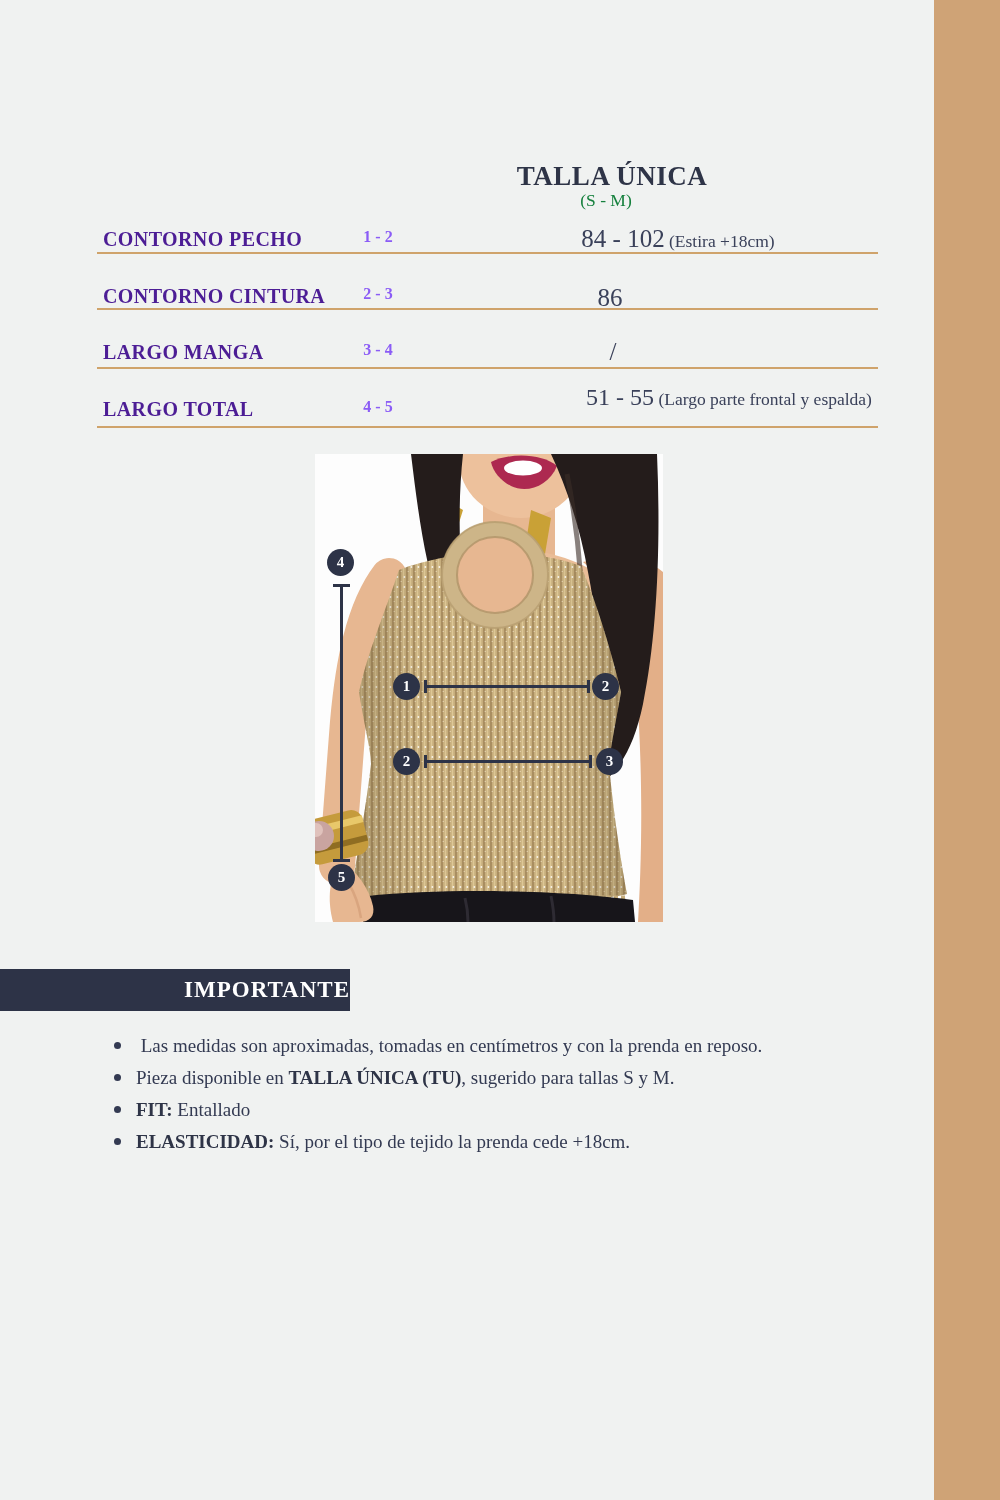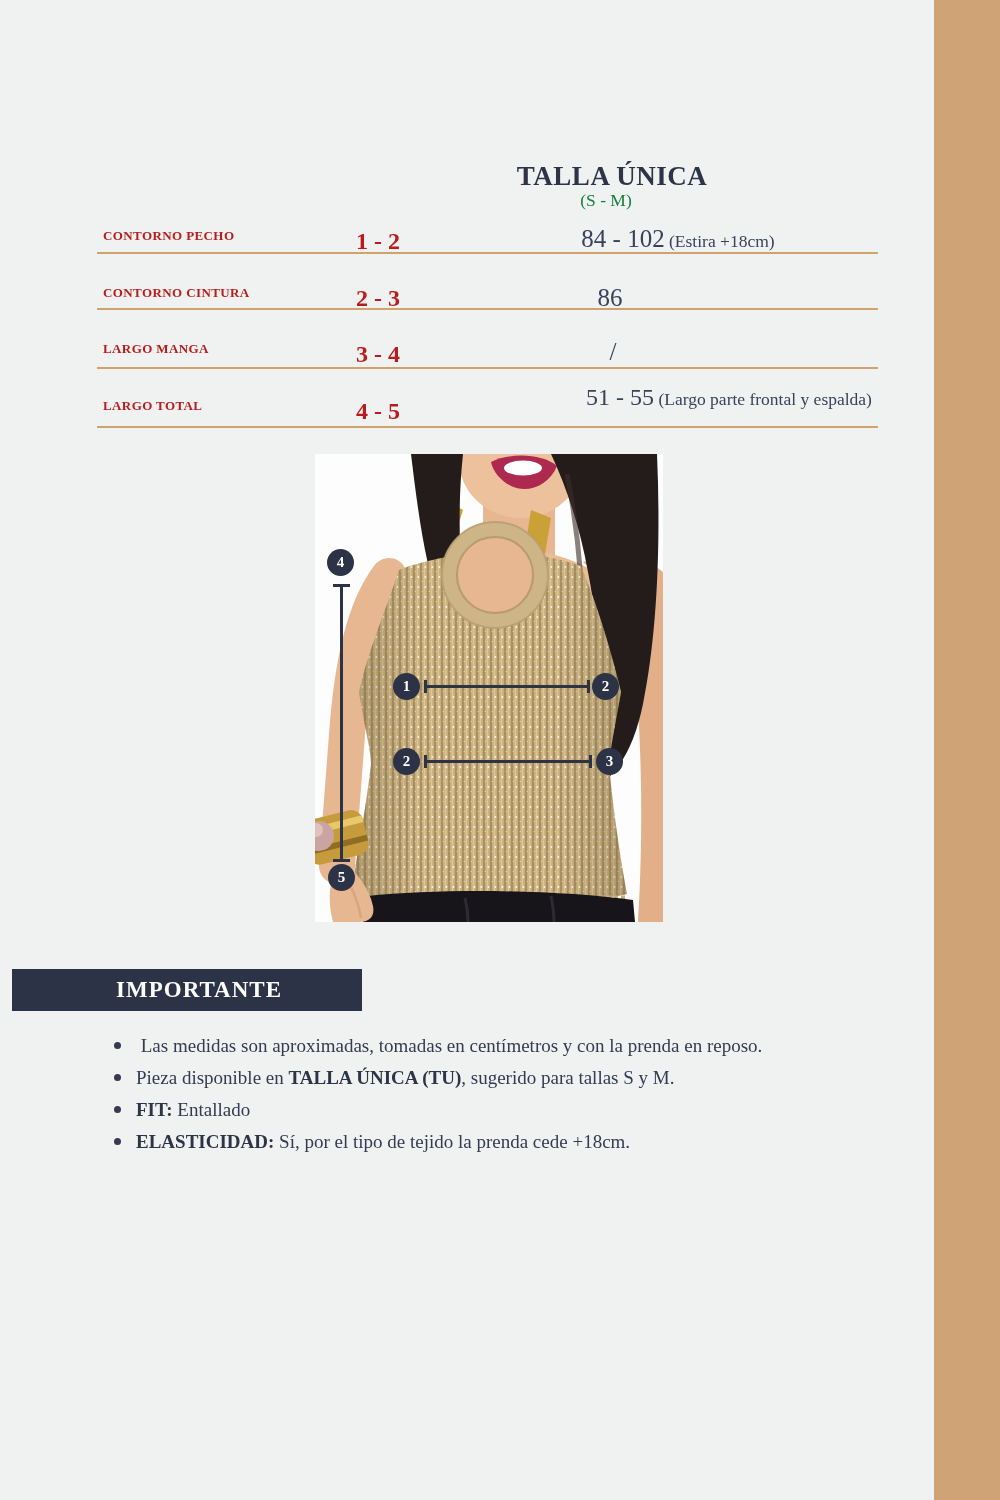--- a/index.html
+++ b/index.html
@@ -18,26 +18,26 @@
   
   .tbl-title {
     position:absolute; top:161px; left:612px; transform:translateX(-50%);
     font-size:27px; font-weight:700; letter-spacing:.5px; color:#2e3447; white-space:nowrap;
   }
   .tbl-subtitle {
     position:absolute; top:190px; left:606px; transform:translateX(-50%);
     font-size:17.5px; font-weight:400; color:#15803d; white-space:nowrap;
   }
   .row-label {
-    position:absolute; left:103px; font-size:13px; font-weight:700;
-    letter-spacing:.4px; color:#b91c1c; white-space:nowrap;
+    position:absolute; left:103px; font-size:20px; font-weight:700;
+    letter-spacing:.4px; color:#4c1d95; white-space:nowrap;
   }
   .row-range {
     position:absolute; left:378px; transform:translateX(-50%);
-    font-size:24px; font-weight:700; color:#b91c1c; white-space:nowrap;
+    font-size:16px; font-weight:700; color:#8b5cf6; white-space:nowrap;
   }
   .row-value {
     position:absolute; transform:translateX(-50%); white-space:nowrap;
     font-size:25px; font-weight:400; color:#3a415a;
   }
   .row-value .note { font-size:17.5px; }
   .lbl-1 { top:228px; } .lbl-2 { top:285px; } .lbl-3 { top:341px; } .lbl-4 { top:398px; }
   .rng-1 { top:228px; } .rng-2 { top:285px; } .rng-3 { top:341px; } .rng-4 { top:398px; }
   .val-1 { top:225px; left:678px; }
   .val-2 { top:284px; left:610px; }
@@ -73,23 +73,22 @@
   .hline1     { left:424px; top:685px; width:166px; height:3px; }
   .h1cap-l    { left:424px; top:680px; width:3px;  height:13px; }
   .h1cap-r    { left:587px; top:680px; width:3px;  height:13px; }
   .hline2     { left:424px; top:760px; width:168px; height:3px; }
   .h2cap-l    { left:424px; top:755px; width:3px;  height:13px; }
   .h2cap-r    { left:589px; top:755px; width:3px;  height:13px; }
 
   
   .banner {
     position:absolute; left:0; top:969px; width:350px; height:42px;
-    background:#2d3347; display:flex; align-items:center; justify-content:center;
+    background:#2d3347; display:flex; align-items:center; justify-content:flex-end;
     padding-left:24px;
-    margin-left:12px;
   }
   .banner span {
     color:#ffffff; font-size:23px; font-weight:700; letter-spacing:1px;
   }
   .notes {
     position:absolute; left:100px; top:1031px; width:810px;
     list-style:none;
   }
   .notes li {
     position:relative; padding-left:36px; margin-bottom:3px;

